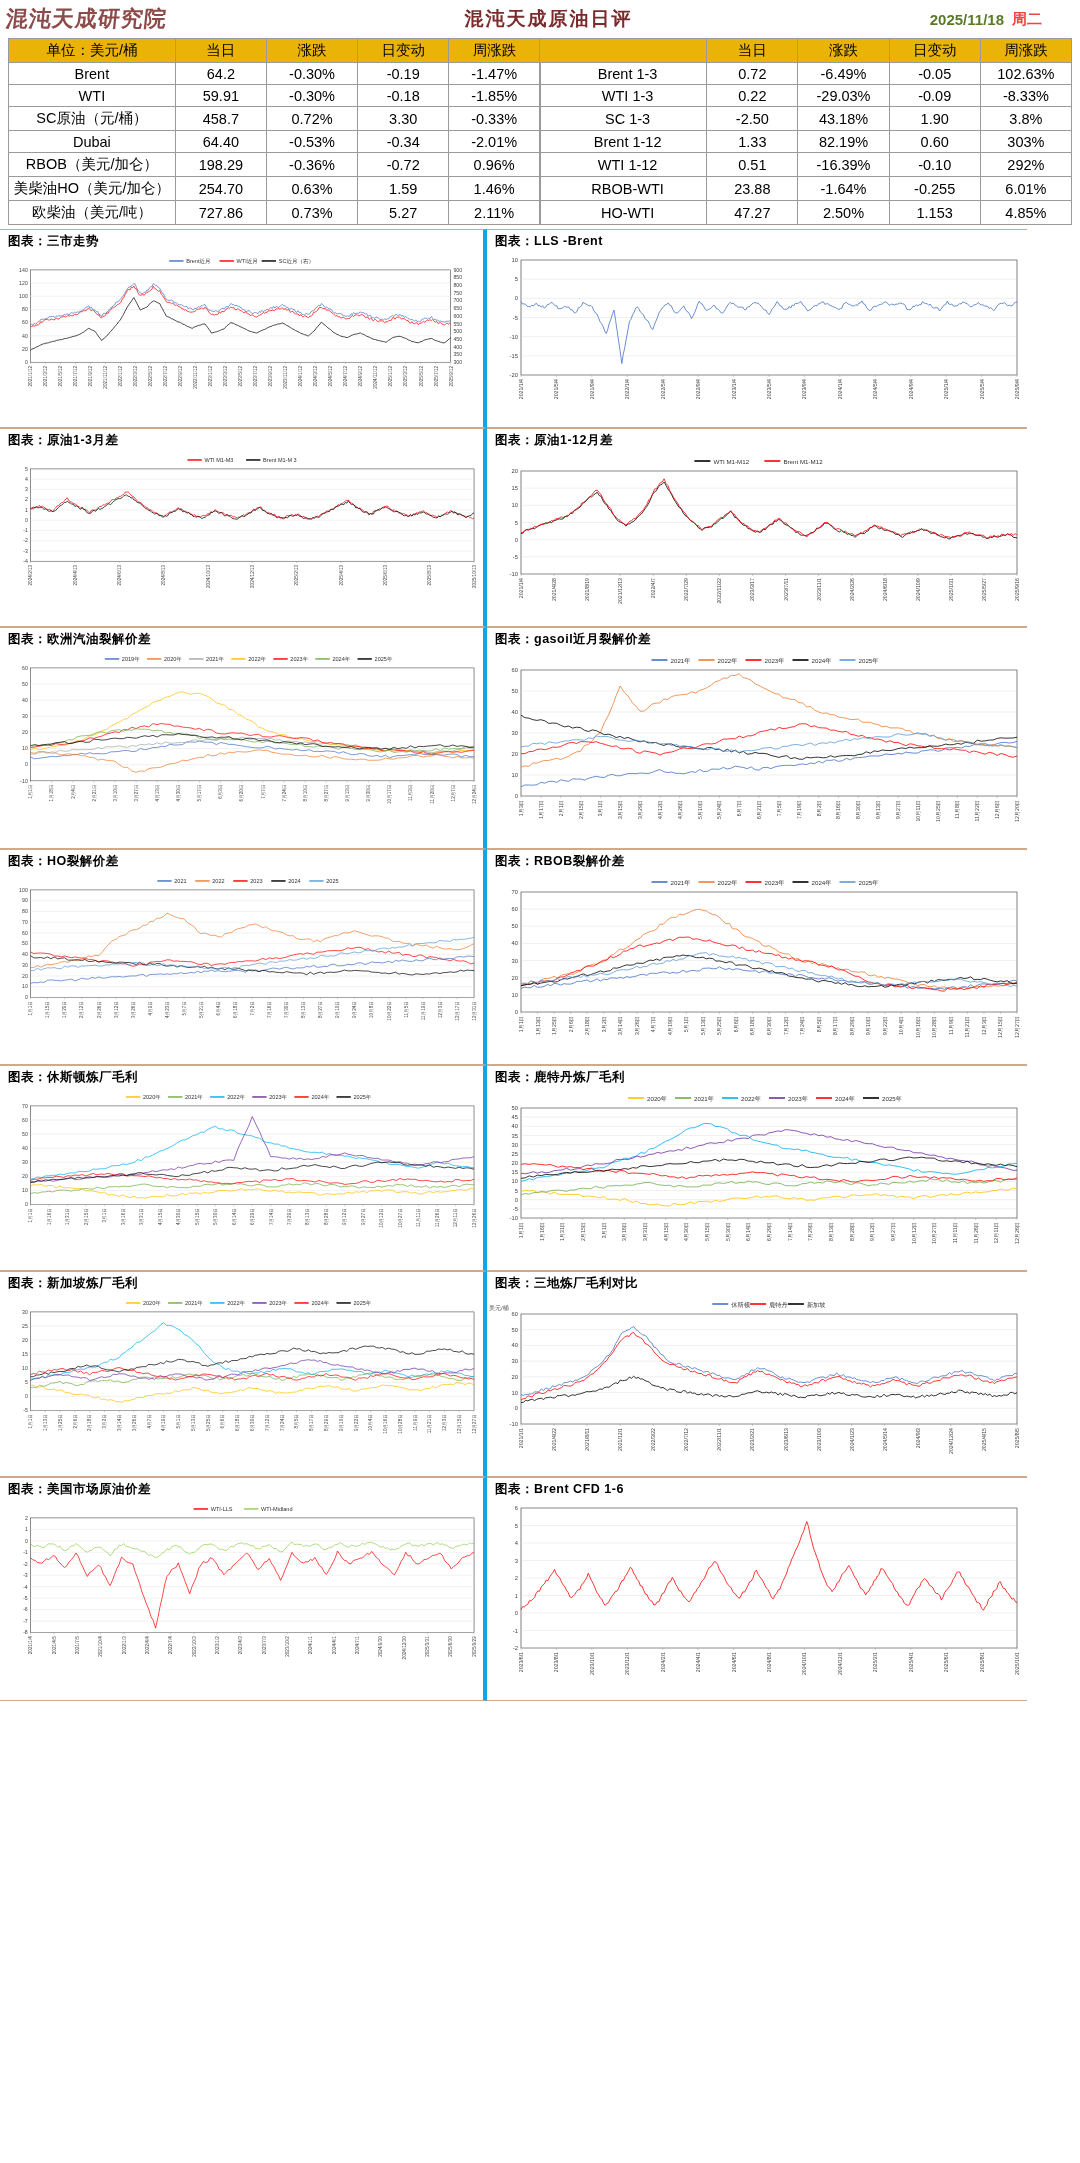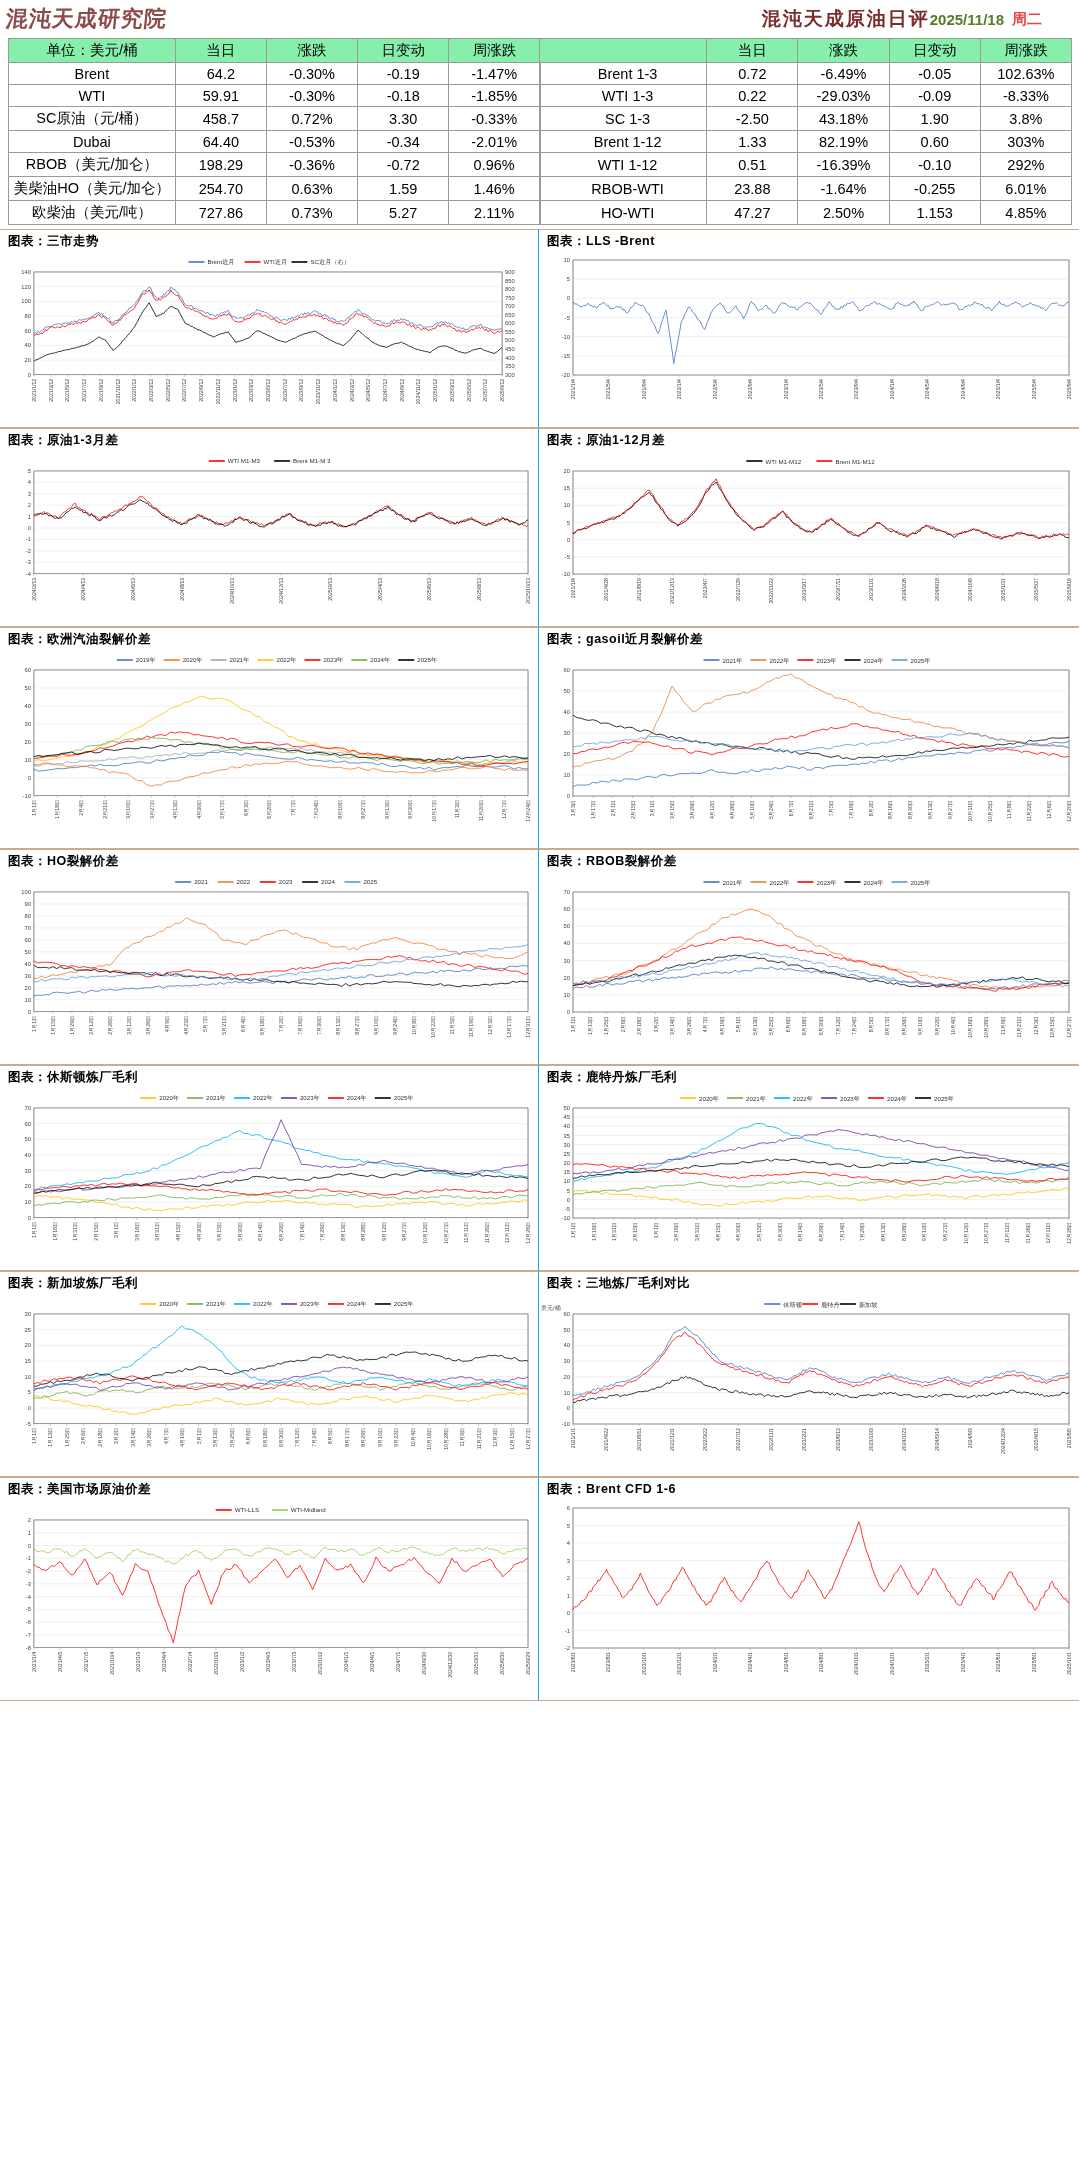--- a/index.html
+++ b/index.html
@@ -22,21 +22,21 @@
     font-size: 22px;
     font-weight: bold;
     color: #7a2b2b;
     letter-spacing: 1px;
     white-space: nowrap;
     transform: skewX(-6deg);
     opacity: .85;
   }
   .header-title {
     flex: 1;
-    text-align: right;
+    text-align: center;
     font-size: 19px;
     font-weight: bold;
     color: #7a2b2b;
     letter-spacing: 2px;
   }
   .header-date {
     font-size: 15px;
     color: #5a7a2a;
     font-weight: bold;
     margin-right: 8px;
@@ -58,34 +58,34 @@
   }
   table.price td, table.price th {
     border: 1px solid #9a9a9a;
     padding: 2px 4px;
     text-align: center;
     height: 22px;
     white-space: nowrap;
     overflow: hidden;
   }
   table.price .unit-cell { text-align: center; }
-  table.price th { font-weight: normal; background: #86efac; margin-left: 28px; }
+  table.price th { font-weight: normal; background: #eab308; margin-left: 28px; }
   table.price .label { text-align: center; }
   table.price tr td.sep { border-left: 2px solid #9a9a9a; padding-left: 12px; }
 
   
   .grid { display: flex; flex-wrap: wrap; }
   .panel {
     width: 540px;
     border-top: 1px solid #cfa98b;
     border-bottom: 1px solid #cfa98b;
     padding: 0;
     position: relative;
   }
-  .panel.left { border-right: 1px solid #0ea5e9; width: 539px; }
+  .panel.left { border-right: 4px solid #0ea5e9; width: 487px; }
   .panel-title {
     font-size: 12.5px;
     font-weight: bold;
     padding: 3px 0 2px 8px;
     color: #000;
     letter-spacing: .5px;
   }
   .chart-area { position: relative; }
   .chart-svg { display: block; width: 100%; }
 </style>

